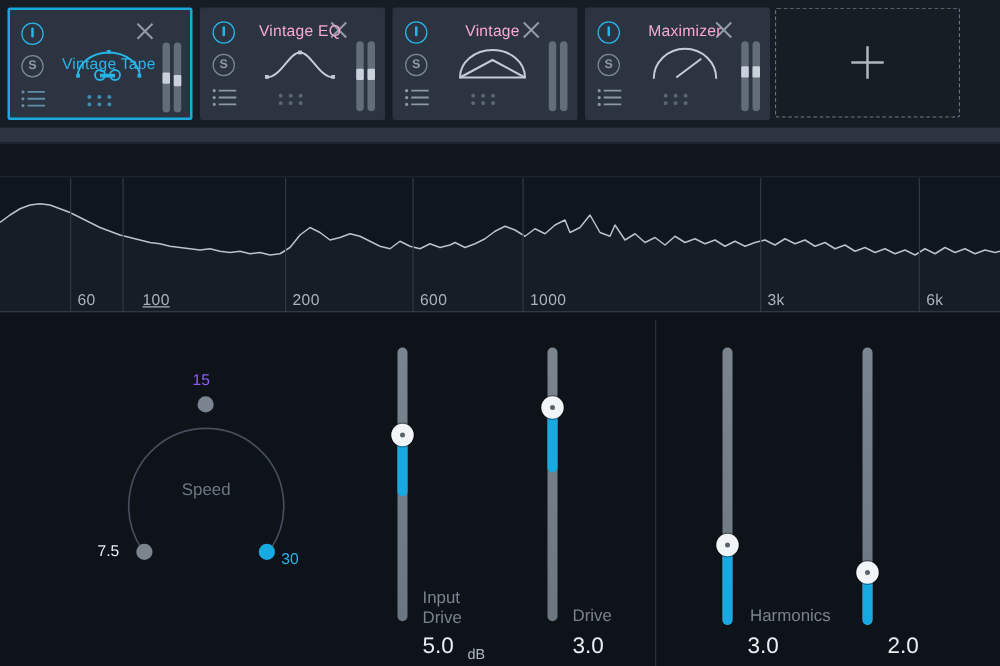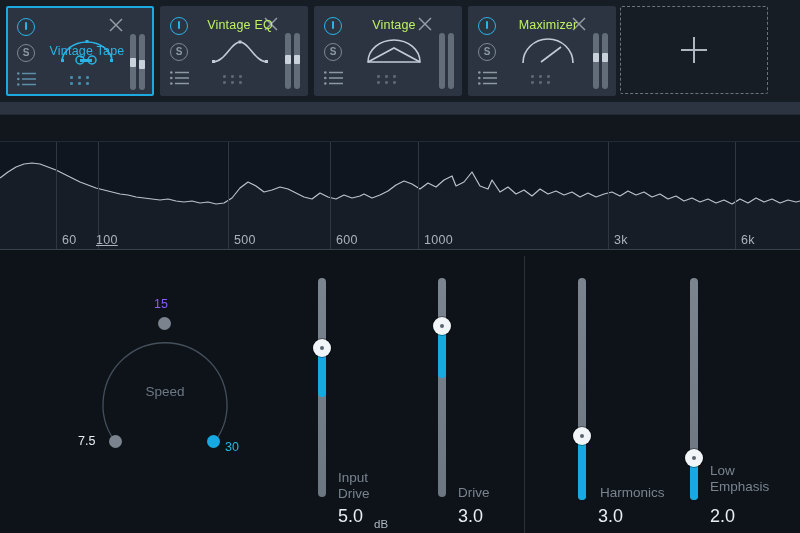--- a/index.html
+++ b/index.html
@@ -16,21 +16,21 @@
     position: absolute; left: 0; top: 0; width: 800px; height: 102px;
     background: #171d25;
   }
   .module {
     position: absolute; top: 6px; width: 148px; height: 90px;
     background: #2b3440; border: 1px solid #2b3440; border-radius: 2px;
   }
   .module.selected { border: 2px solid #1ba9e0; background: #2b3440; }
   .module .title {
     position: absolute; left: 36px; top: 11px; width: 86px;
-    text-align: center; font-size: 12.5px; color: #bef264; letter-spacing: .2px;
+    text-align: center; font-size: 12.5px; color: #f9a8d4; letter-spacing: .2px;
     white-space: nowrap; overflow: hidden;
   }
   .module.selected .title { color: #29b4e8; margin-top: 25px; }
 
   .pwr {
     position: absolute; left: 9px; top: 10px;
     width: 18px; height: 18px; border-radius: 50%;
     border: 1.6px solid #29b4e8;
   }
   .pwr::after {
@@ -364,22 +364,22 @@
         <div class="gridline" style="left: 56px;"></div>
         <div class="gridline" style="left: 98px;"></div>
         <div class="gridline" style="left: 228px;"></div>
         <div class="gridline" style="left: 330px;"></div>
         <div class="gridline" style="left: 418px;"></div>
         <div class="gridline" style="left: 608px;"></div>
         <div class="gridline" style="left: 735px;"></div>
       </div>
     <div id="spec-labels">
         <div class="axislabel" style="left: 62px;">60</div>
-        <div class="axislabel" style="left: 96px; text-decoration: underline;">100</div>
-        <div class="axislabel" style="left: 234px;">500</div>
+        <div class="axislabel" style="left: 114px; text-decoration: underline;">100</div>
+        <div class="axislabel" style="left: 234px;">200</div>
         <div class="axislabel" style="left: 336px; margin-top: 40px;">600</div>
         <div class="axislabel" style="left: 424px; text-align: right;">1000</div>
         <div class="axislabel" style="left: 614px;">3k</div>
         <div class="axislabel" style="left: 741px;">6k</div>
       </div>
   </div>
   <div class="axisrule"></div>
 
   <div class="controls">
     <div class="vdiv" style="top:6px;left:524px;height:277px"></div>
@@ -423,18 +423,16 @@
       <div class="fill" style="top:158px;height:64px"></div>
       <div class="handle" style="top:149px"></div>
       <div class="name" style="left:22px;top:207px">Harmonics</div>
       <div class="value" style="left:20px;top:228px">3.0</div>
     </div>
 
     <div class="slider" style="left:690px;top:28px;width:110px;height:235px">
       <div class="track" style="height:222px"></div>
       <div class="fill" style="top:180px;height:42px"></div>
       <div class="handle" style="top:171px"></div>
-      <div class="name" style="left:20px;top:185px">Low
-Emphasis</div>
       <div class="value" style="left:20px;top:228px">2.0</div>
     </div>
   </div>
 </div>
 
 </body></html>

